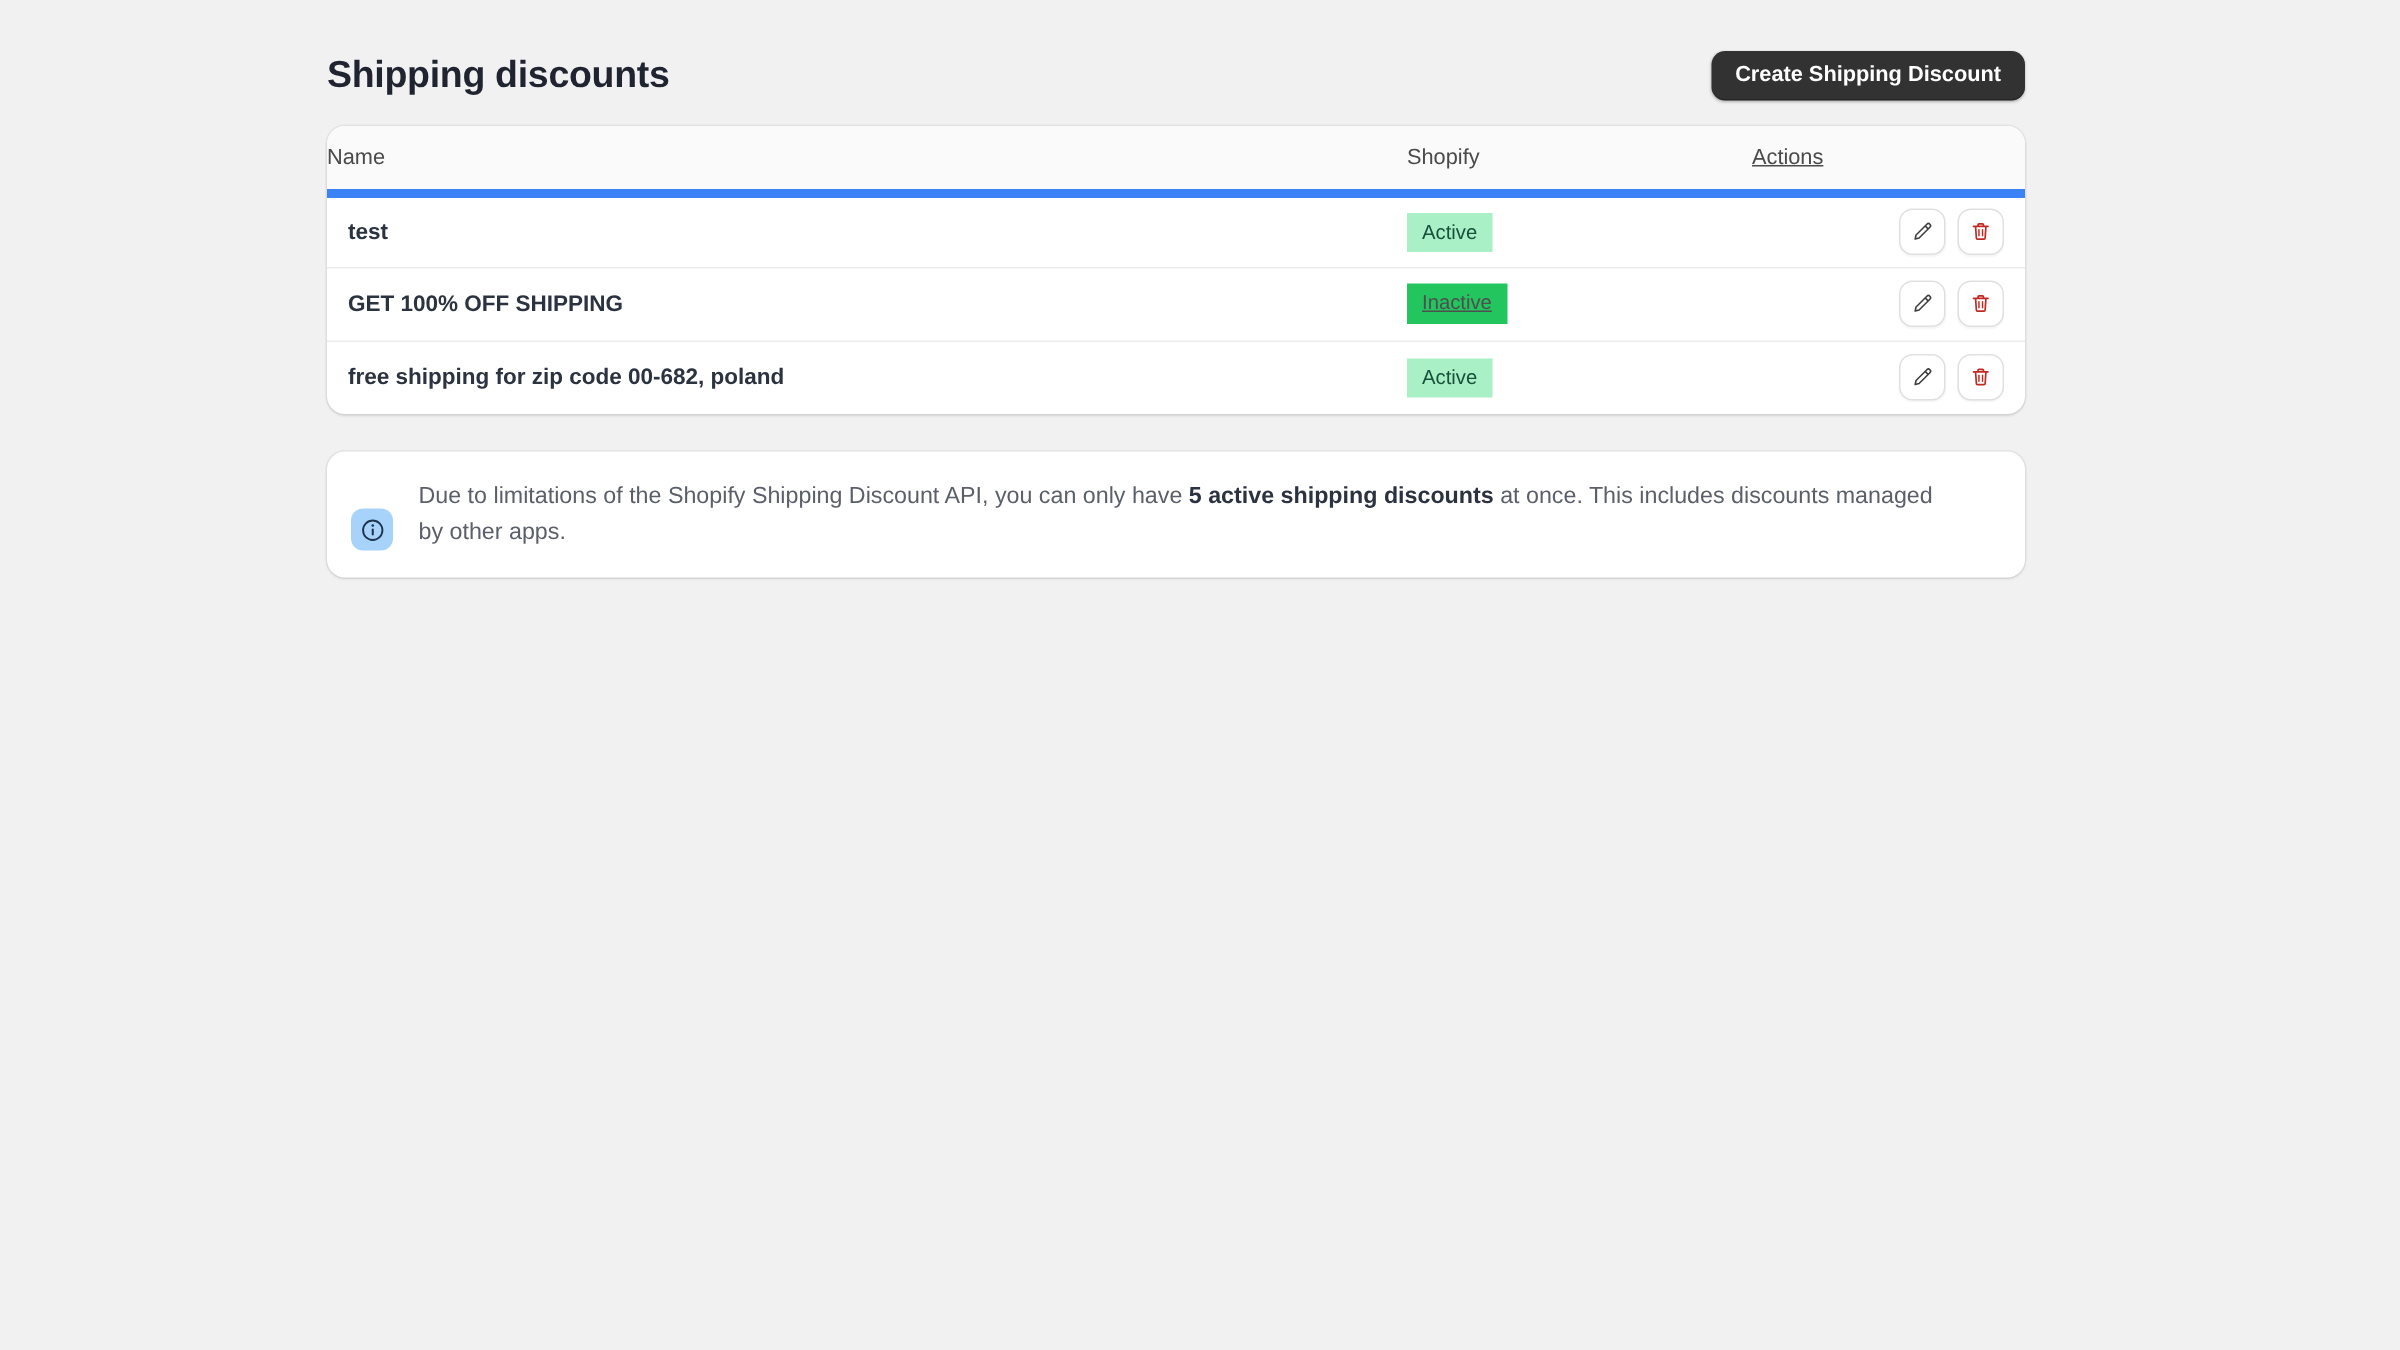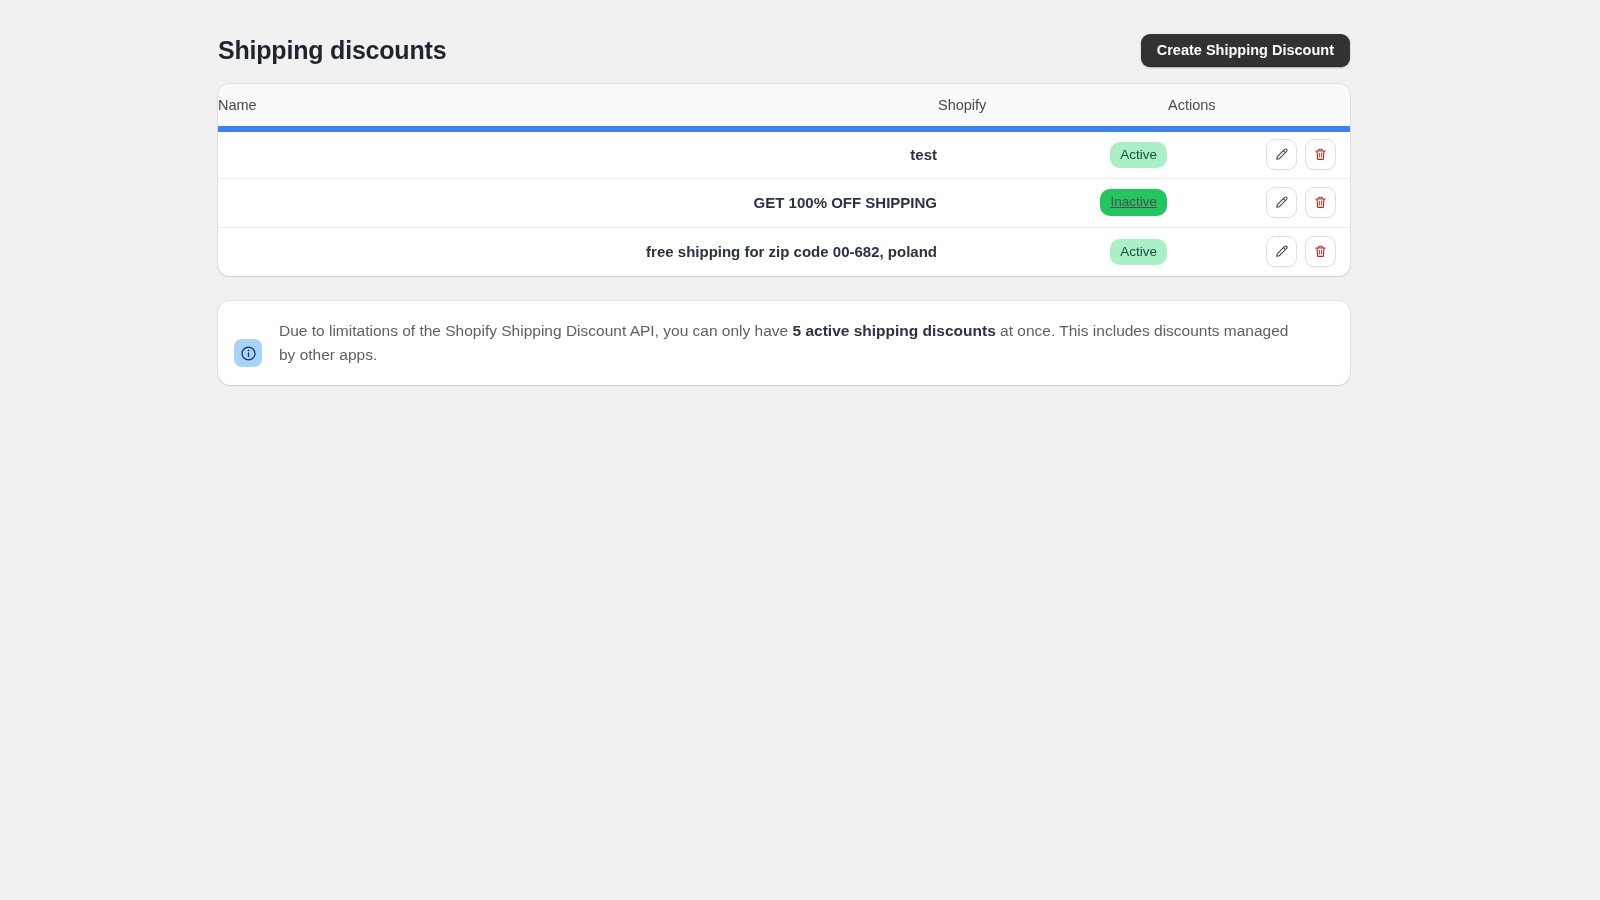--- a/index.html
+++ b/index.html
@@ -82,45 +82,44 @@
     font-size: 14.5px;
     color: #4a4a4a;
     text-align: left;
     padding: 13px 0 13px 0;
     height: 43px;
     border-bottom: 6px solid #3b82f6;
   }
 
   th.col-name   { width: 720px; padding-left: 14px; }
   th.col-status { width: 230px; }
-  th.col-actions{ width: 182px; text-align: right; padding-right: 14px; }
+  th.col-actions{ width: 182px; text-align: right; padding-right: 14px; text-decoration: underline; }
 
   table.discount-table td {
     border-bottom: 1px solid #ececec;
     height: 49px;
     vertical-align: middle;
-    text-align: right;
   }
   table.discount-table tr:last-child td { border-bottom: none; }
 
   td.cell-name {
     padding-left: 14px;
     font-size: 15px;
     font-weight: bold;
     color: #2b3240;
   }
   td.cell-status { padding-left: 0; }
   td.cell-actions { padding-right: 14px; }
 
   .badge {
     display: inline-block;
     font-size: 13.5px;
     line-height: 1;
     padding: 6px 10px 7px 10px;
-    border-radius: 10px;
+    border-radius: 0;
     font-family: "Liberation Sans", sans-serif;
   }
   .badge.active   { background: #a9f0c7; color: #18503a; }
   .badge.inactive { background: #22c55e; color: #4f4f4f; text-decoration: underline; }
 
   .actions {
     display: flex;
     justify-content: flex-end;
     align-items: center;
     gap: 8px;

